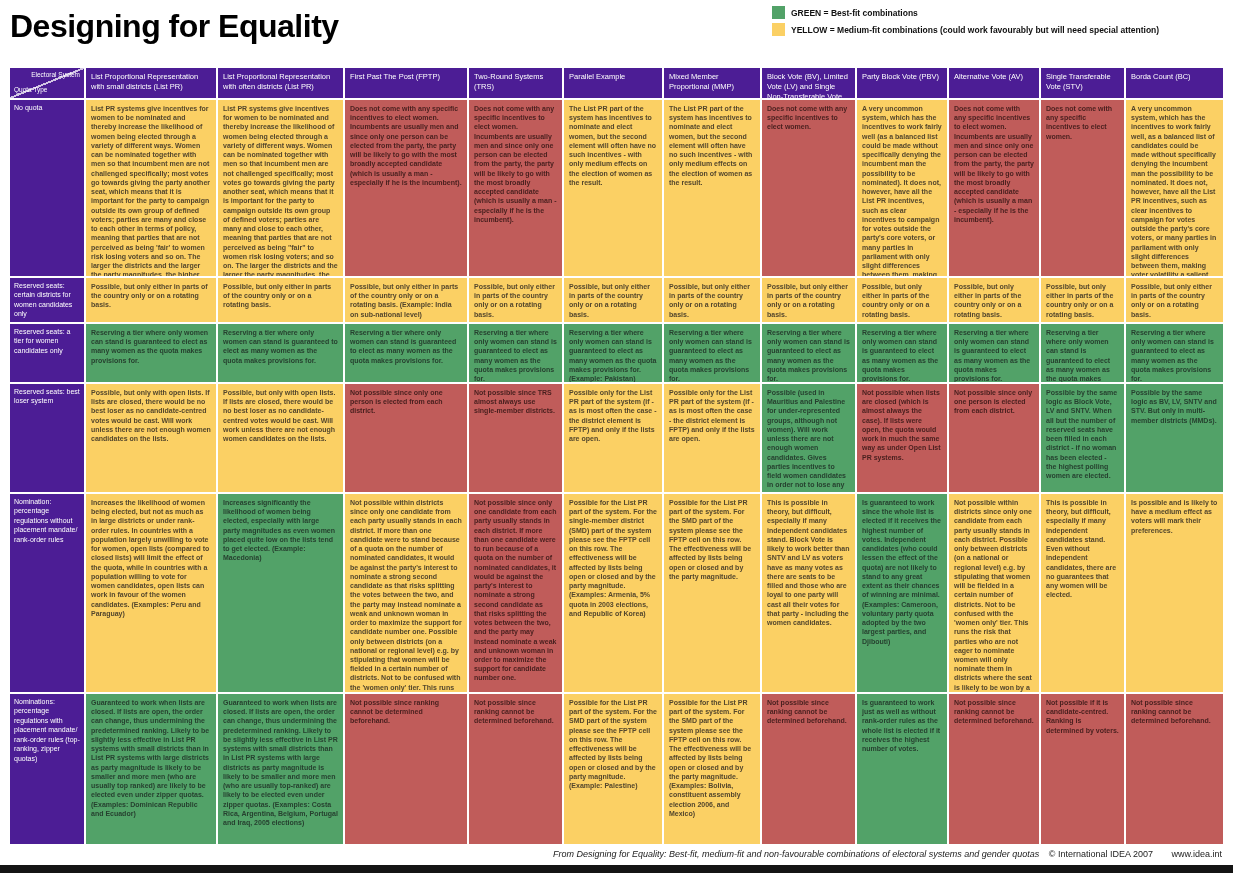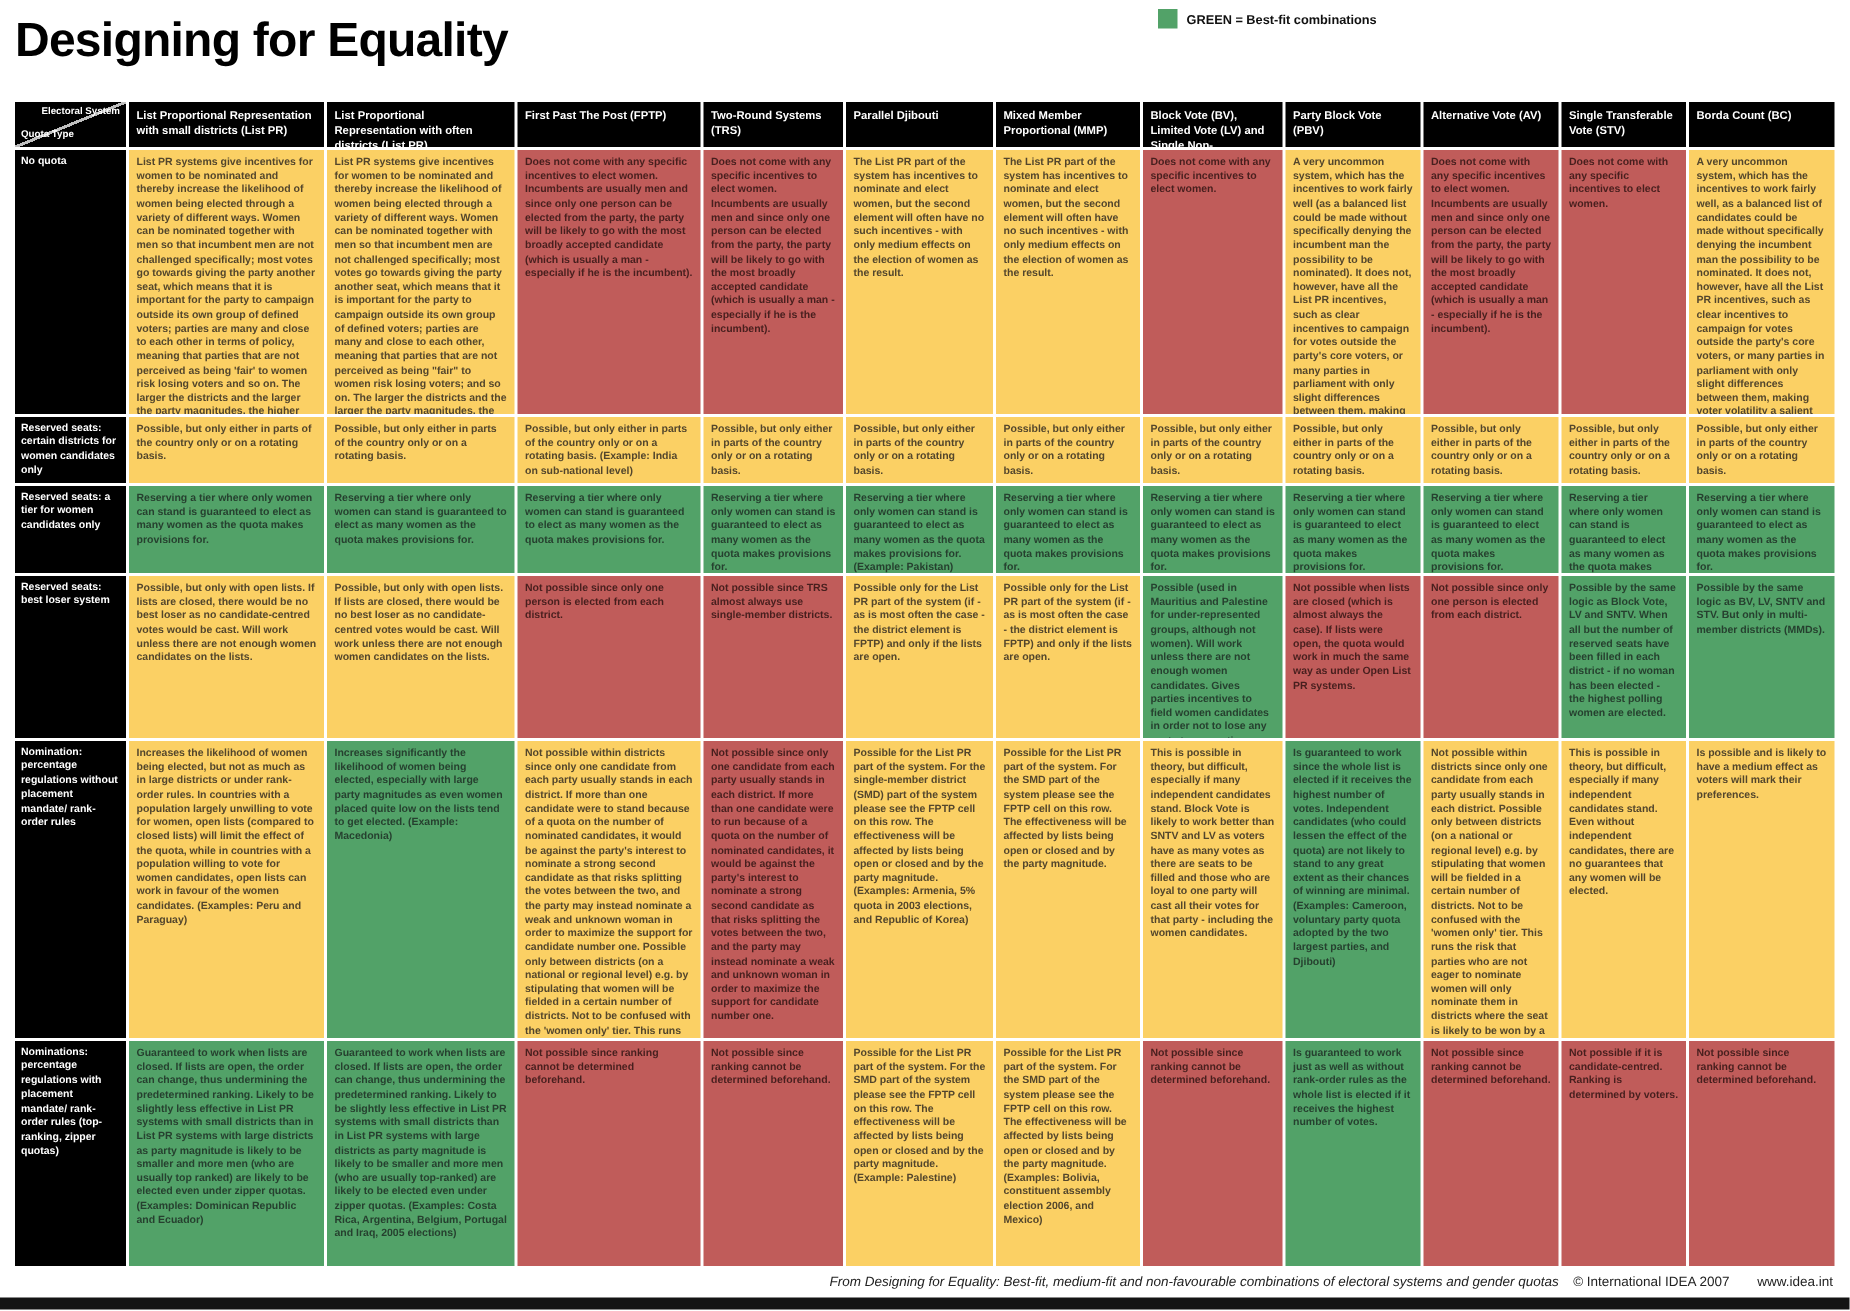--- a/index.html
+++ b/index.html
@@ -15,21 +15,21 @@
   .legend{position:absolute;right:11px;top:6px;width:450px;}
   .legend-item{display:flex;align-items:center;margin-bottom:4px;}
   .swatch{width:13px;height:13px;flex:none;margin-right:6px;}
   .sw-green{background:#52a268;}
   .sw-yellow{background:#fbd064;}
   .sw-red{background:#c05c5a;}
   .legend-label{font-size:8.5px;font-weight:bold;color:#111;line-height:1.3;padding-top:2px;}
   
   #matrix{position:absolute;left:10px;top:68px;display:grid;gap:2px;background:#ffffff;}
   .hdr{
-    background:#000000;color:#ffffff;font-size:7.5px;font-weight:bold;
+    background:#4c1d95;color:#ffffff;font-size:7.5px;font-weight:normal;
     padding:4px 5px;line-height:1.35;overflow:hidden;overflow-wrap:break-word;
   }
   .rowhdr{padding:3px 4px;font-size:7px;}
   .corner{position:relative;padding:0;}
   .corner::after{
     content:"";position:absolute;inset:0;
     background:linear-gradient(to bottom right,
       transparent calc(50% - 1px), rgba(255,255,255,0.75) calc(50% - 1px),
       rgba(255,255,255,0.75) calc(50% + 1px), transparent calc(50% + 1px));
   }
@@ -52,32 +52,36 @@
 </head>
 <body>
 
 <div class="title">Designing for Equality</div>
 
 <div class="legend">
   <div class="legend-item">
     <span class="swatch sw-green"></span>
     <span class="legend-label">GREEN = Best-fit combinations</span>
   </div>
+  <div class="legend-item">
+    <span class="swatch sw-yellow"></span>
+    <span class="legend-label">YELLOW = Medium-fit combinations (could work favourably but will need special attention)</span>
+  </div>
 </div>
 
 <div id="matrix" style="grid-template-columns: 74px 130px 125px 122px 93px 98px 96px 93px 90px 90px 83px 97px; grid-template-rows: 30px 176px 44px 58px 108px 198px 150px;">
     <div class="hdr corner">
       <span class="top">Electoral System</span>
       <span class="bottom">Quota Type</span>
     </div>
     <div class="hdr">List Proportional Representation with small districts (List PR)</div>
     <div class="hdr">List Proportional Representation with often districts (List PR)</div>
     <div class="hdr">First Past The Post (FPTP)</div>
     <div class="hdr">Two-Round Systems (TRS)</div>
-    <div class="hdr">Parallel Djibouti</div>
+    <div class="hdr">Parallel Example</div>
     <div class="hdr">Mixed Member Proportional (MMP)</div>
     <div class="hdr">Block Vote (BV), Limited Vote (LV) and Single Non-Transferable Vote (SNTV)</div>
     <div class="hdr">Party Block Vote (PBV)</div>
     <div class="hdr">Alternative Vote (AV)</div>
     <div class="hdr">Single Transferable Vote (STV)</div>
     <div class="hdr">Borda Count (BC)</div>
     <div class="hdr rowhdr">No quota</div>
     <div class="cell fit-yellow">List PR systems give incentives for women to be nominated and thereby increase the likelihood of women being elected through a variety of different ways. Women can be nominated together with men so that incumbent men are not challenged specifically; most votes go towards giving the party another seat, which means that it is important for the party to campaign outside its own group of defined voters; parties are many and close to each other in terms of policy, meaning that parties that are not perceived as being 'fair' to women risk losing voters and so on. The larger the districts and the larger the party magnitudes, the higher the likelihood of women being elected.</div>
     <div class="cell fit-yellow">List PR systems give incentives for women to be nominated and thereby increase the likelihood of women being elected through a variety of different ways. Women can be nominated together with men so that incumbent men are not challenged specifically; most votes go towards giving the party another seat, which means that it is important for the party to campaign outside its own group of defined voters; parties are many and close to each other, meaning that parties that are not perceived as being "fair" to women risk losing voters; and so on. The larger the districts and the larger the party magnitudes, the higher the likelihood of women being elected.</div>
     <div class="cell fit-red">Does not come with any specific incentives to elect women. Incumbents are usually men and since only one person can be elected from the party, the party will be likely to go with the most broadly accepted candidate (which is usually a man - especially if he is the incumbent).</div>

